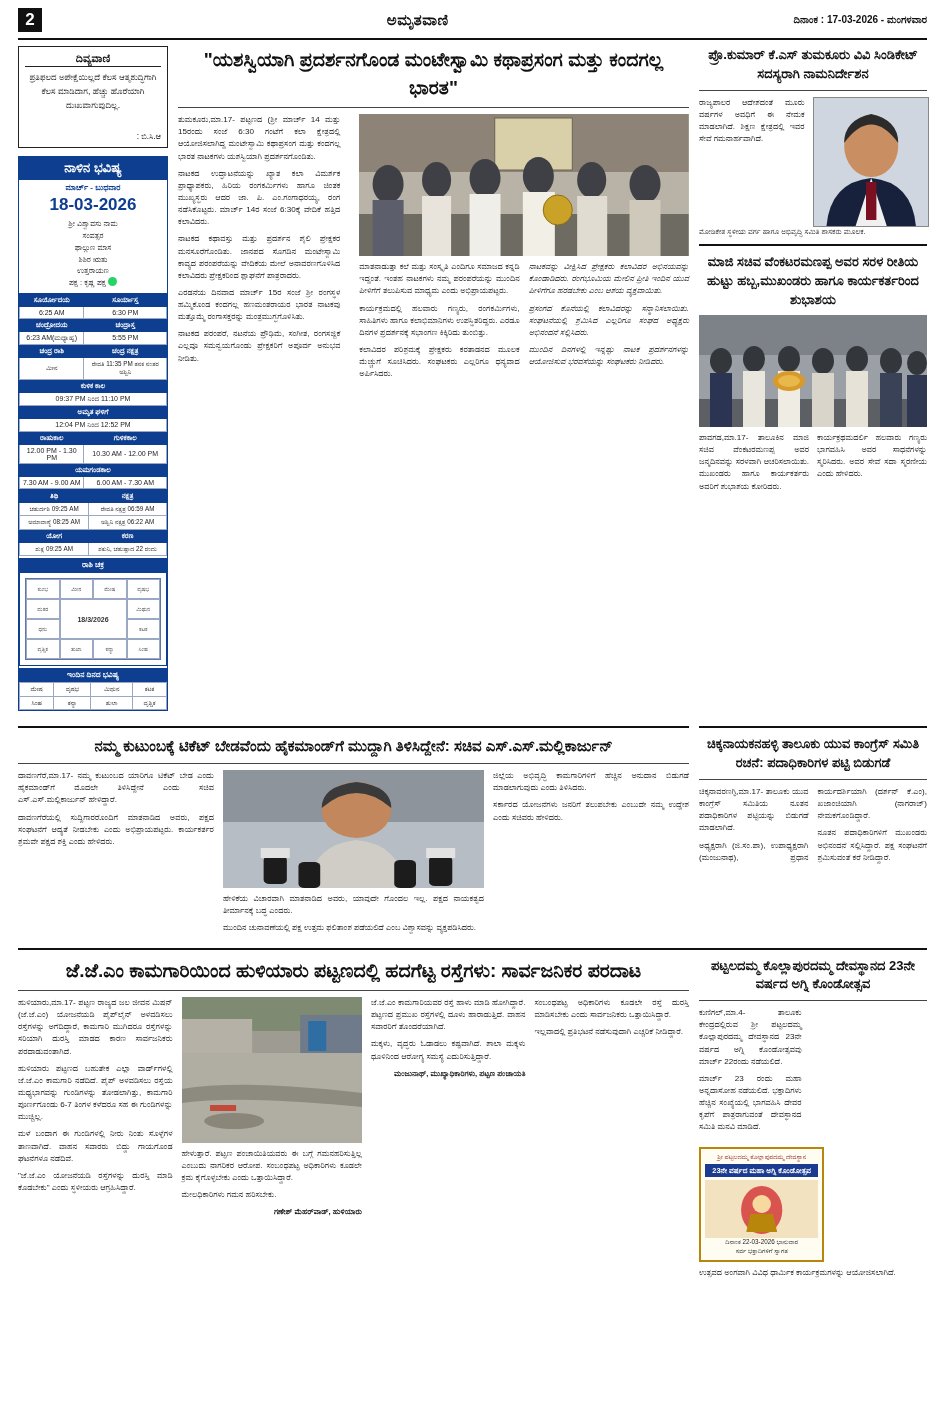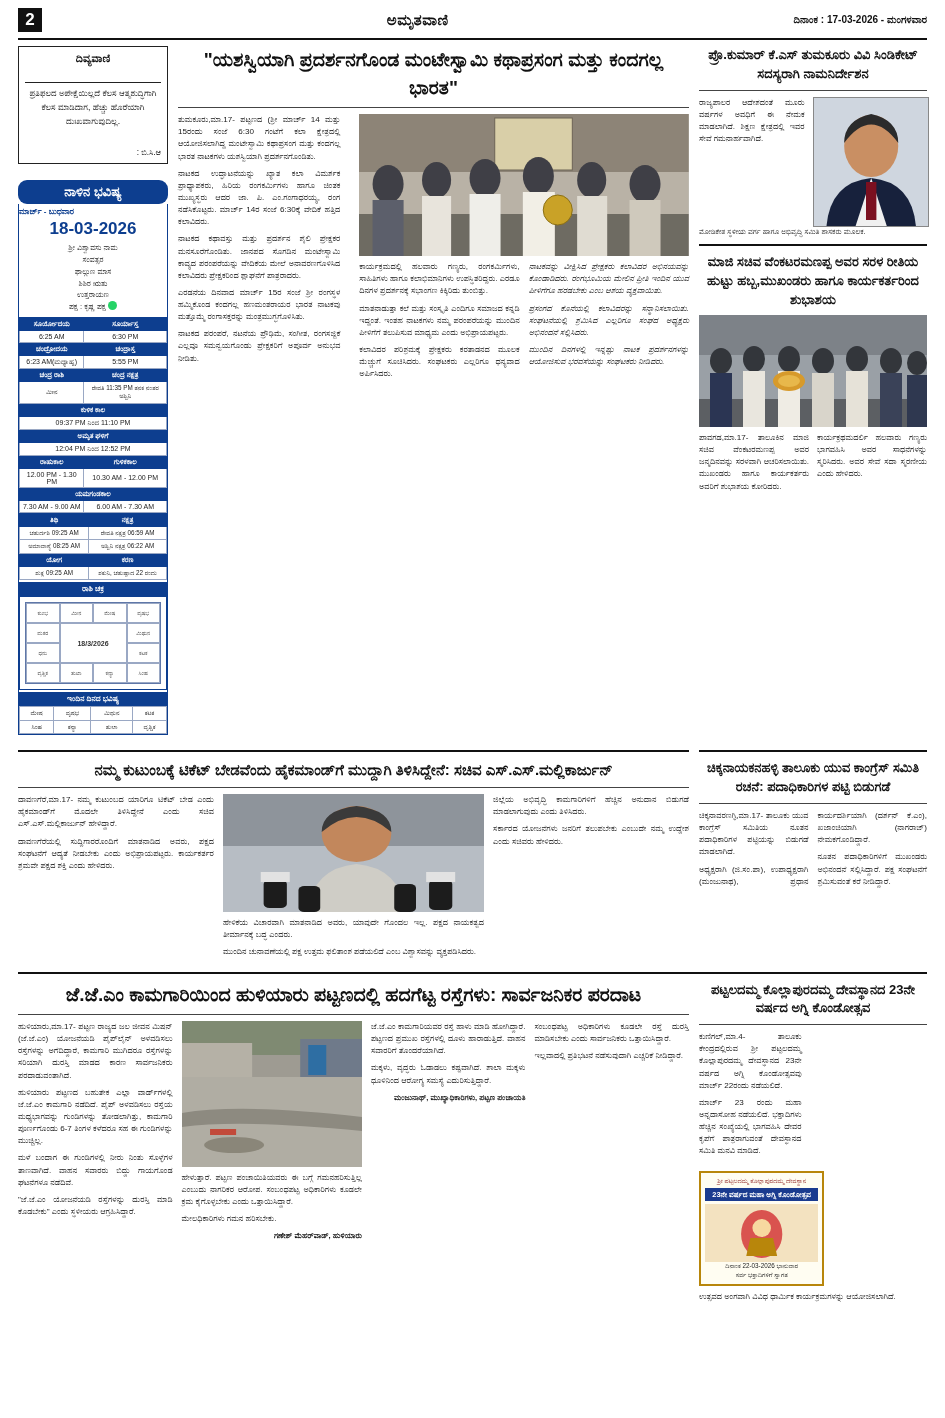--- a/index.html
+++ b/index.html
@@ -16,27 +16,27 @@
   .body-col p{margin:0 0 5px 0;}
 
   
   .top-grid{display:flex;gap:10px;margin-top:6px;}
   .col-left{width:150px;flex:0 0 150px;}
   .col-mid{flex:1;}
   .col-right{width:228px;flex:0 0 228px;}
 
   
   .boxed{border:1px solid #222;padding:5px 6px;text-align:center;}
-  .box-title{font-size:11px;font-weight:bold;border-bottom:1px solid #222;padding-bottom:17px;margin-bottom:4px;}
+  .box-title{font-size:11px;font-weight:bold;border-bottom:1px solid #222;padding-bottom:1px;margin-bottom:4px;}
   .box-text{font-size:8.6px;line-height:1.6;}
   .box-sign{font-size:8.2px;margin-top:20px;text-align:right;}
 
-  .panel-head{background:#0d3e8f;color:#fff;text-align:center;font-size:13px;font-weight:bold;padding:4px 0;margin-top:16px;border-radius:9px;}
+  .panel-head{background:#0d3e8f;color:#fff;text-align:center;font-size:13px;font-weight:bold;padding:4px 0;margin-top:8px;}
   .panel{border:1px solid #0d3e8f;border-top:none;}
-  .panel-sub{text-align:left;font-size:8px;padding:3px 0 1px;color:#0d3e8f;font-weight:bold;}
+  .panel-sub{text-align:center;font-size:8px;padding:3px 0 1px;color:#0d3e8f;font-weight:bold;}
   .big-date{text-align:center;font-size:17px;font-weight:bold;color:#0d3e8f;padding:1px 0 3px;}
   .panel-lines{font-size:7.6px;line-height:1.55;text-align:center;padding:0 4px 4px;color:#222;}
   .wa{display:inline-block;width:9px;height:9px;border-radius:50%;background:#25D366;vertical-align:-1px;}
 
   table.astro{width:100%;border-collapse:collapse;font-size:7px;}
   table.astro th{background:#0d3e8f;color:#fff;font-weight:bold;padding:2px 1px;border:1px solid #0d3e8f;}
   table.astro td{border:1px solid #9aa8c4;padding:2px 1px;text-align:center;color:#222;}
   .mini{font-size:6.3px;line-height:1.35;}
 
   .chakra-title{background:#0d3e8f;color:#fff;font-size:7.6px;text-align:center;padding:2px 0;font-weight:bold;margin-top:2px;}
@@ -261,22 +261,22 @@
                 <ellipse cx="240" cy="66" rx="15" ry="18"></ellipse>
                   <rect x="225" y="82" width="31" height="60" fill="#e0dcd2"></rect>
                 <ellipse cx="295" cy="70" rx="16" ry="19"></ellipse>
                   <rect x="279" y="86" width="32" height="56" fill="#cfc9bc"></rect>
               </g>
               <circle cx="205" cy="96" r="15" fill="#c9a227" stroke="#8a6f13"></circle>
             </svg>
           </div>
           <div style="display:flex;gap:9px;margin-top:5px;">
             <div style="width:50%;" class="body-col">
+              <p>ಮಾತನಾಡುತ್ತಾ ಕಲೆ ಮತ್ತು ಸಂಸ್ಕೃತಿ ಎಂದಿಗೂ ಸಮಾಜದ ಕನ್ನಡಿ ಇದ್ದಂತೆ. ಇಂತಹ ನಾಟಕಗಳು ನಮ್ಮ ಪರಂಪರೆಯನ್ನು ಮುಂದಿನ ಪೀಳಿಗೆಗೆ ತಲುಪಿಸುವ ಮಾಧ್ಯಮ ಎಂದು ಅಭಿಪ್ರಾಯಪಟ್ಟರು.</p>
               <p>ಕಾರ್ಯಕ್ರಮದಲ್ಲಿ ಹಲವಾರು ಗಣ್ಯರು, ರಂಗಕರ್ಮಿಗಳು, ಸಾಹಿತಿಗಳು ಹಾಗೂ ಕಲಾಭಿಮಾನಿಗಳು ಉಪಸ್ಥಿತರಿದ್ದರು. ಎರಡೂ ದಿನಗಳ ಪ್ರದರ್ಶನಕ್ಕೆ ಸಭಾಂಗಣ ಕಿಕ್ಕಿರಿದು ತುಂಬಿತ್ತು.</p>
-              <p>ಮಾತನಾಡುತ್ತಾ ಕಲೆ ಮತ್ತು ಸಂಸ್ಕೃತಿ ಎಂದಿಗೂ ಸಮಾಜದ ಕನ್ನಡಿ ಇದ್ದಂತೆ. ಇಂತಹ ನಾಟಕಗಳು ನಮ್ಮ ಪರಂಪರೆಯನ್ನು ಮುಂದಿನ ಪೀಳಿಗೆಗೆ ತಲುಪಿಸುವ ಮಾಧ್ಯಮ ಎಂದು ಅಭಿಪ್ರಾಯಪಟ್ಟರು.</p>
               <p>ಕಲಾವಿದರ ಪರಿಶ್ರಮಕ್ಕೆ ಪ್ರೇಕ್ಷಕರು ಕರತಾಡನದ ಮೂಲಕ ಮೆಚ್ಚುಗೆ ಸೂಚಿಸಿದರು. ಸಂಘಟಕರು ಎಲ್ಲರಿಗೂ ಧನ್ಯವಾದ ಅರ್ಪಿಸಿದರು.</p>
             </div>
             <div style="width:50%;font-style:italic;" class="body-col">
               <p>ನಾಟಕವನ್ನು ವೀಕ್ಷಿಸಿದ ಪ್ರೇಕ್ಷಕರು ಕಲಾವಿದರ ಅಭಿನಯವನ್ನು ಕೊಂಡಾಡಿದರು. ರಂಗಭೂಮಿಯ ಮೇಲಿನ ಪ್ರೀತಿ ಇಂದಿನ ಯುವ ಪೀಳಿಗೆಗೂ ಹರಡಬೇಕು ಎಂಬ ಆಶಯ ವ್ಯಕ್ತವಾಯಿತು.</p>
               <p>ಪ್ರಸಂಗದ ಕೊನೆಯಲ್ಲಿ ಕಲಾವಿದರನ್ನು ಸನ್ಮಾನಿಸಲಾಯಿತು. ಸಂಘಟನೆಯಲ್ಲಿ ಶ್ರಮಿಸಿದ ಎಲ್ಲರಿಗೂ ಸಂಘದ ಅಧ್ಯಕ್ಷರು ಅಭಿನಂದನೆ ಸಲ್ಲಿಸಿದರು.</p>
               <p>ಮುಂದಿನ ದಿನಗಳಲ್ಲಿ ಇನ್ನಷ್ಟು ನಾಟಕ ಪ್ರದರ್ಶನಗಳನ್ನು ಆಯೋಜಿಸುವ ಭರವಸೆಯನ್ನು ಸಂಘಟಕರು ನೀಡಿದರು.</p>
             </div>
           </div>
         </div>
       </div>

